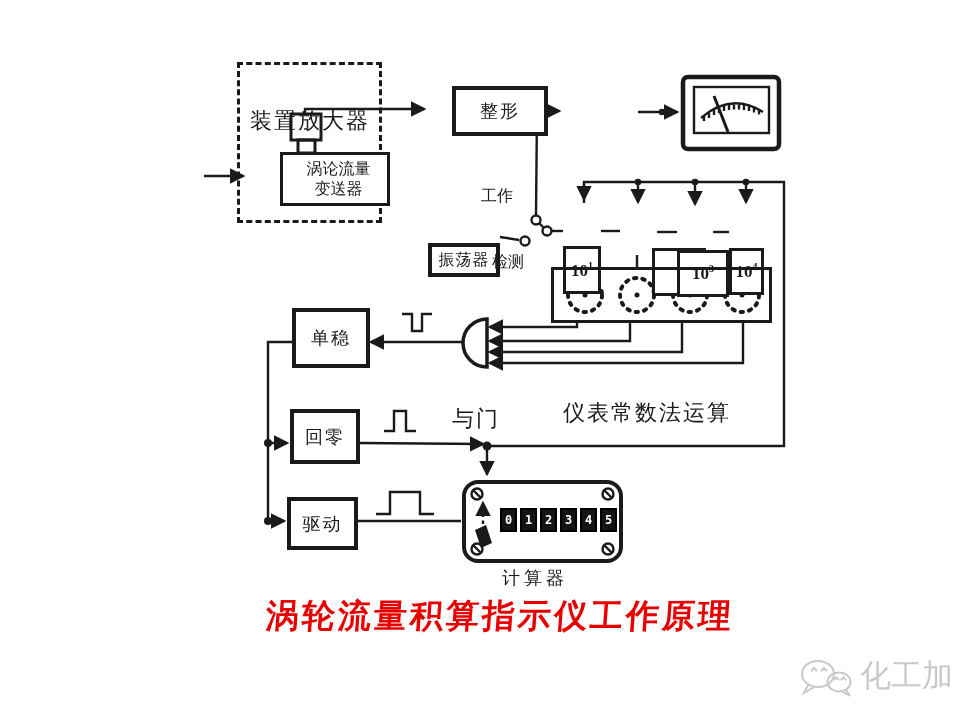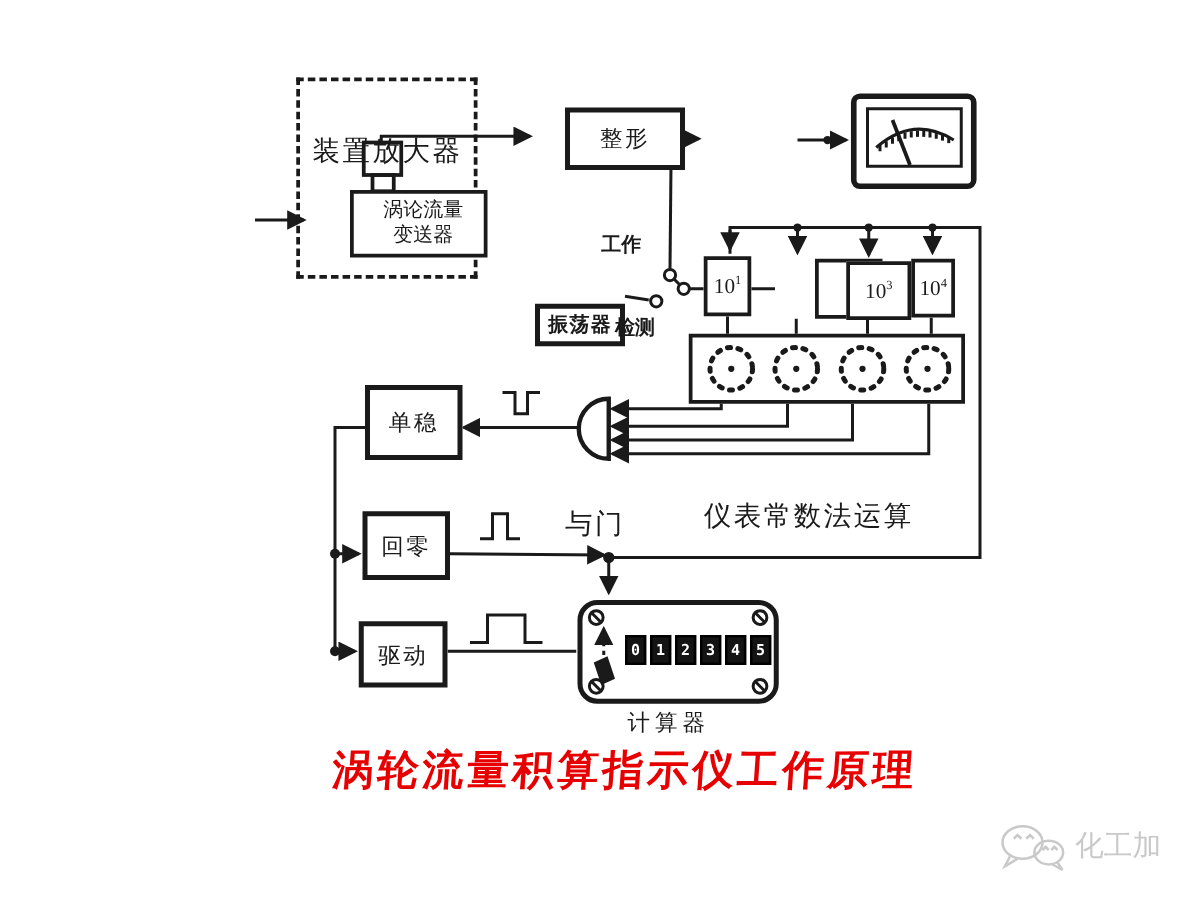--- a/index.html
+++ b/index.html
@@ -7,35 +7,35 @@
          font-family:"Liberation Serif",serif;color:var(--ink,#1a1a1a);}
   #wires{position:absolute;left:0;top:0;z-index:0;}
   .box{position:absolute;box-sizing:border-box;border:4px solid var(--ink,#1a1a1a);
        background:#fff;display:flex;flex-direction:column;align-items:center;justify-content:center;
        text-align:center;z-index:2;}
   .b3{border-width:3px;}
   .dashedbox{position:absolute;box-sizing:border-box;border:3px dashed var(--ink,#1a1a1a);
        background:transparent;z-index:1;}
   .transp{background:transparent;}
   .lbl{position:absolute;white-space:nowrap;z-index:2;}
-  .fs16{font-size:16px;font-weight:bold;} .fs17{font-size:22px;margin-top:32px;} .fs18{font-size:18px;}
+  .fs16{font-size:16px;} .fs17{font-size:22px;margin-top:32px;} .fs18{font-size:18px;}
   .two{line-height:1.22;font-size:16px;}
-  .pow{font-size:17px;font-weight:normal;}
+  .pow{font-size:17px;font-weight:bold;margin-top:41px;}
   .pow sup{font-size:10px;}
   .digits{position:absolute;left:500px;top:508px;display:flex;gap:3px;z-index:3;}
   .dig{width:13px;height:20px;background:#141414;color:#fff;border:2px solid #000;
        box-sizing:content-box;display:flex;align-items:center;justify-content:center;
        font-family:"DejaVu Sans Mono",monospace;font-size:12px;font-weight:bold;}
   .counterpanel{position:absolute;left:462px;top:480px;width:161px;height:83px;box-sizing:border-box;
        border:4px solid var(--ink,#1a1a1a);border-radius:16px;background:transparent;z-index:2;}
   .title{position:absolute;left:210px;top:594px;width:580px;text-align:center;z-index:2;
        font-size:33px;font-weight:900;letter-spacing:3px;color:var(--title-red,#e60000);
        transform:skewX(-4deg);font-family:"Liberation Serif",serif;}
   .watermark{position:absolute;left:794px;top:650px;display:flex;align-items:center;gap:4px;z-index:2;
-       color:var(--watermark-gray,#c9c9c9);font-size:23px;font-family:"Liberation Sans",sans-serif;}
+       color:var(--watermark-gray,#c9c9c9);font-size:31px;font-family:"Liberation Sans",sans-serif;}
   
   .w{fill:none;stroke:var(--ink,#1a1a1a);stroke-width:2.4px;}
   .w3{stroke-width:3px;} .w45{stroke-width:4.5px;}
   .dot{fill:var(--ink,#1a1a1a);stroke:none;}
   .oc{fill:#fff;stroke:var(--ink,#1a1a1a);stroke-width:2.4px;}
   .dsh{stroke-dasharray:3.5,3.5;}
   .ring{fill:none;stroke:var(--ink,#1a1a1a);stroke-width:4px;stroke-dasharray:2.5,6;stroke-linecap:round;}
   .arr{fill:var(--ink,#1a1a1a);}
   .gatefill{fill:#fff;stroke:var(--ink,#1a1a1a);stroke-width:3.5px;}
   .wm{fill:none;stroke:var(--watermark-gray,#c9c9c9);stroke-width:2px;}

